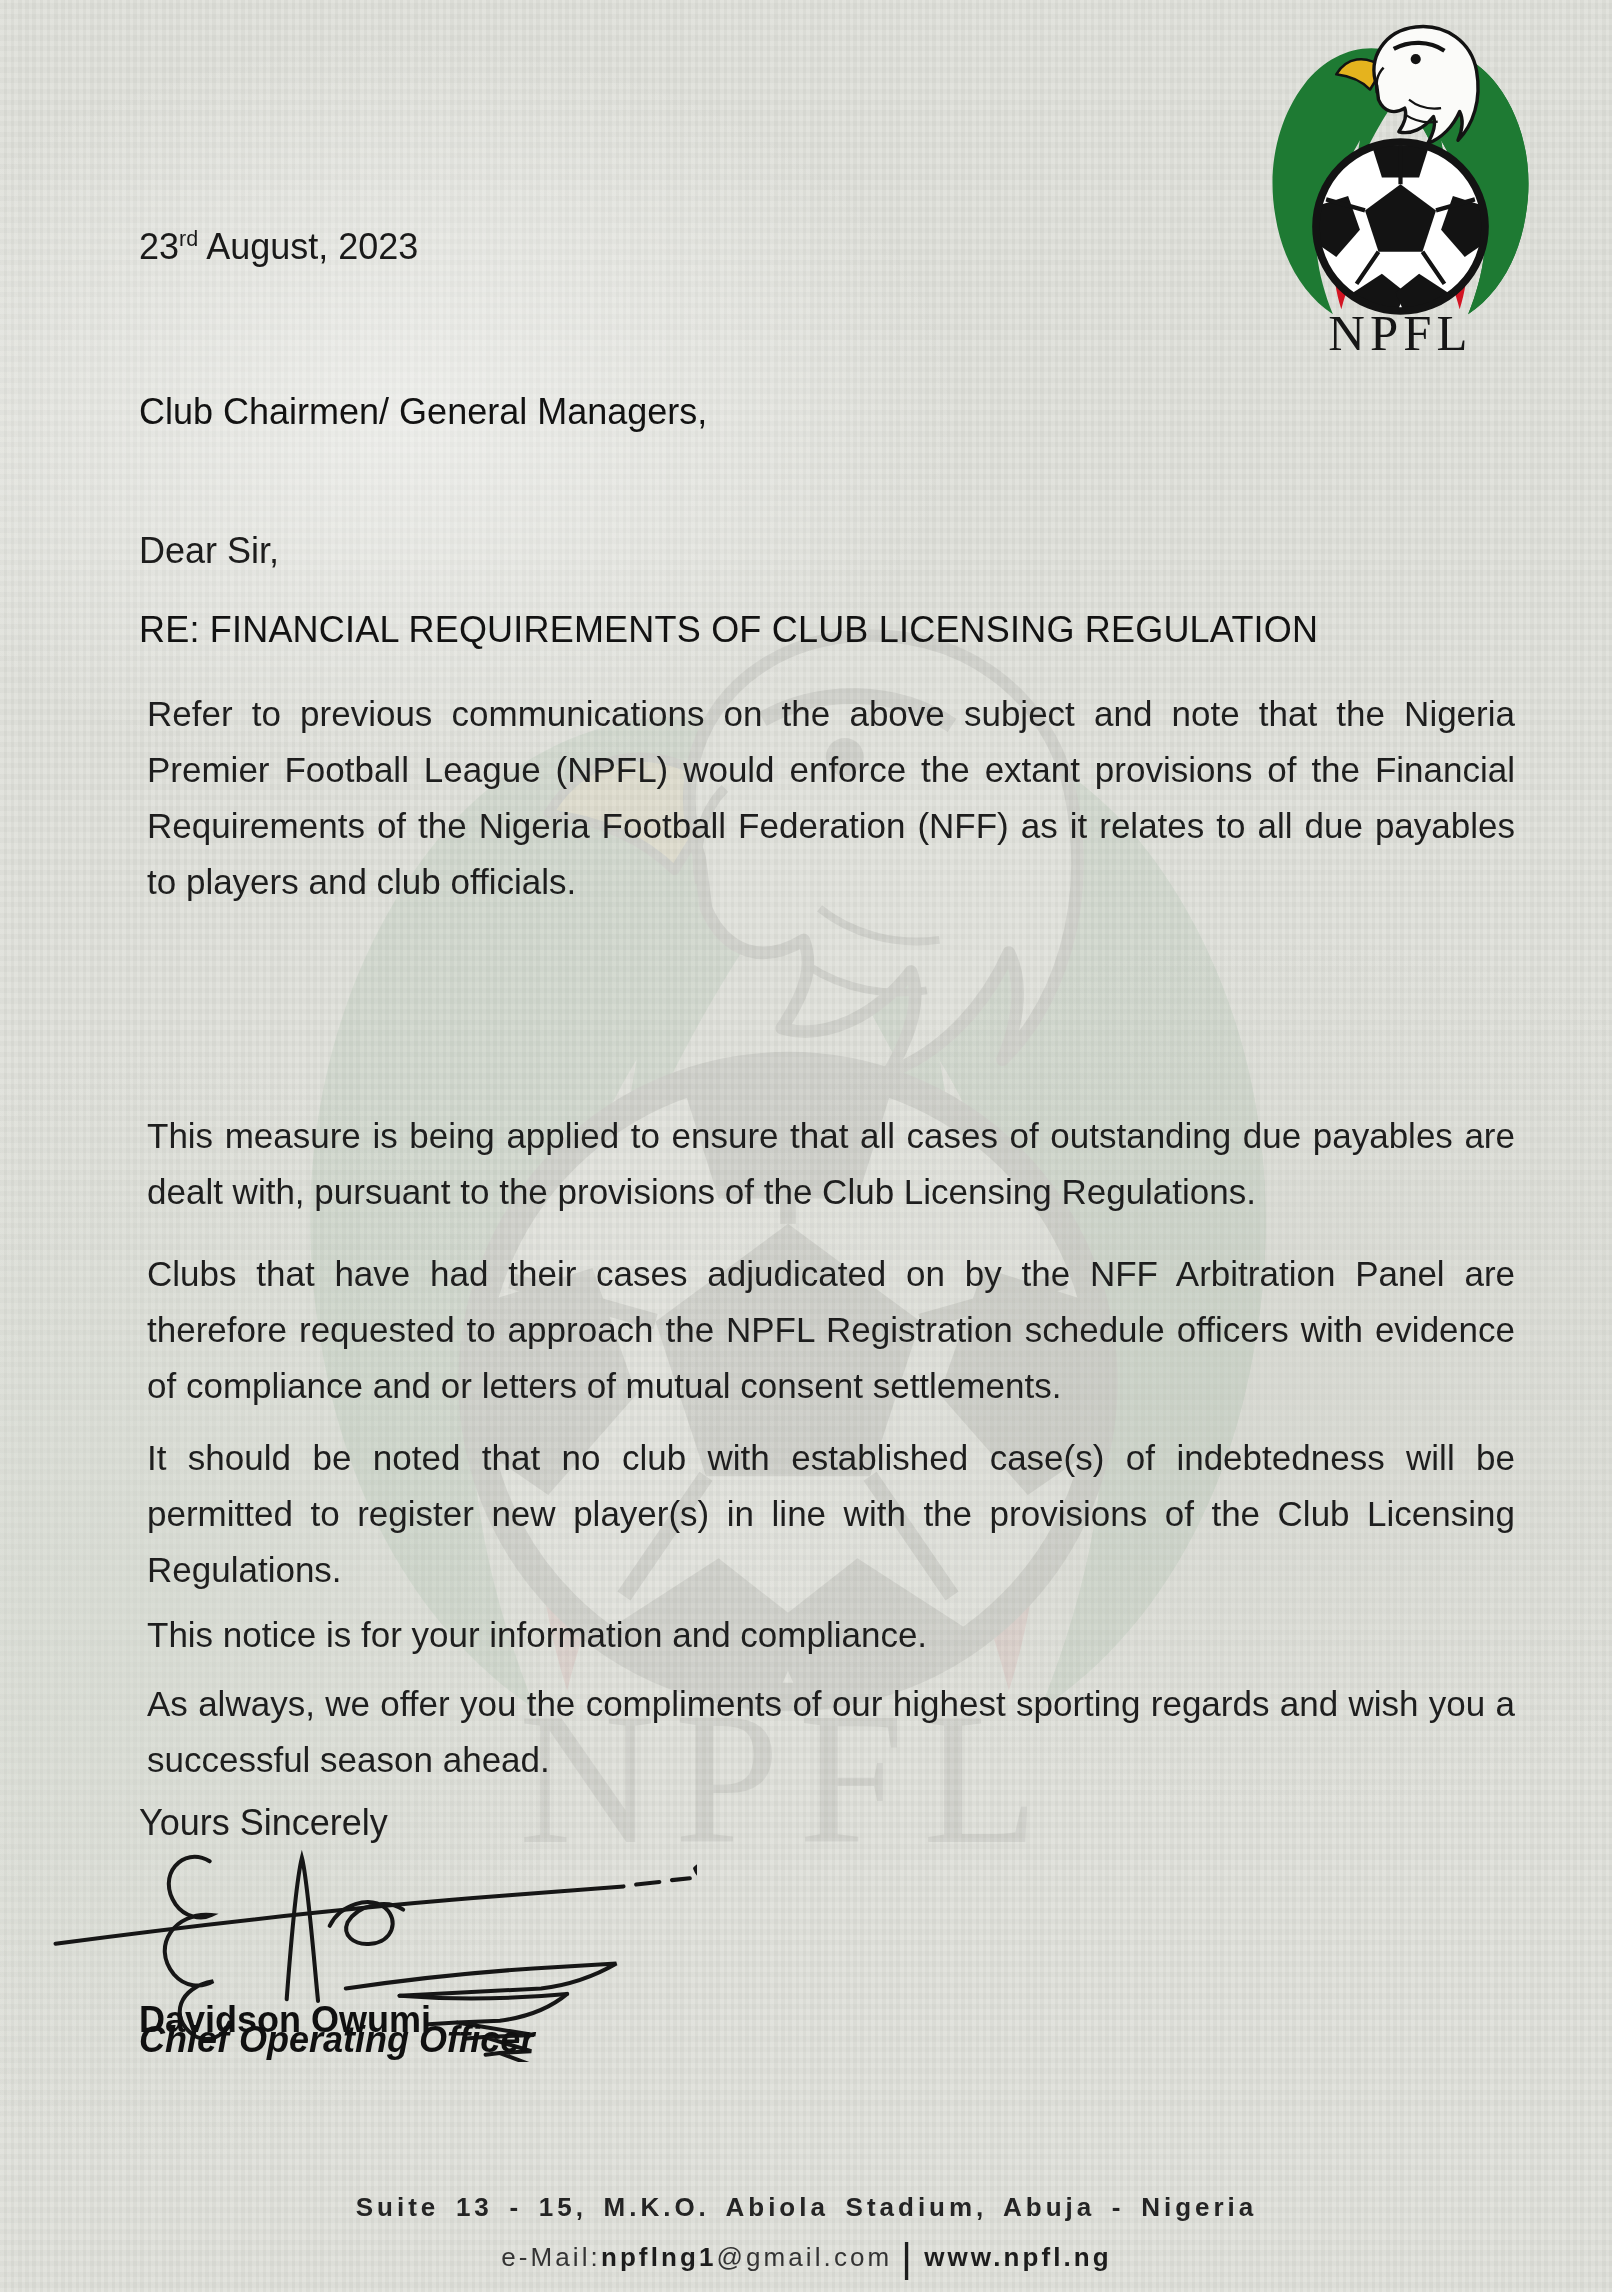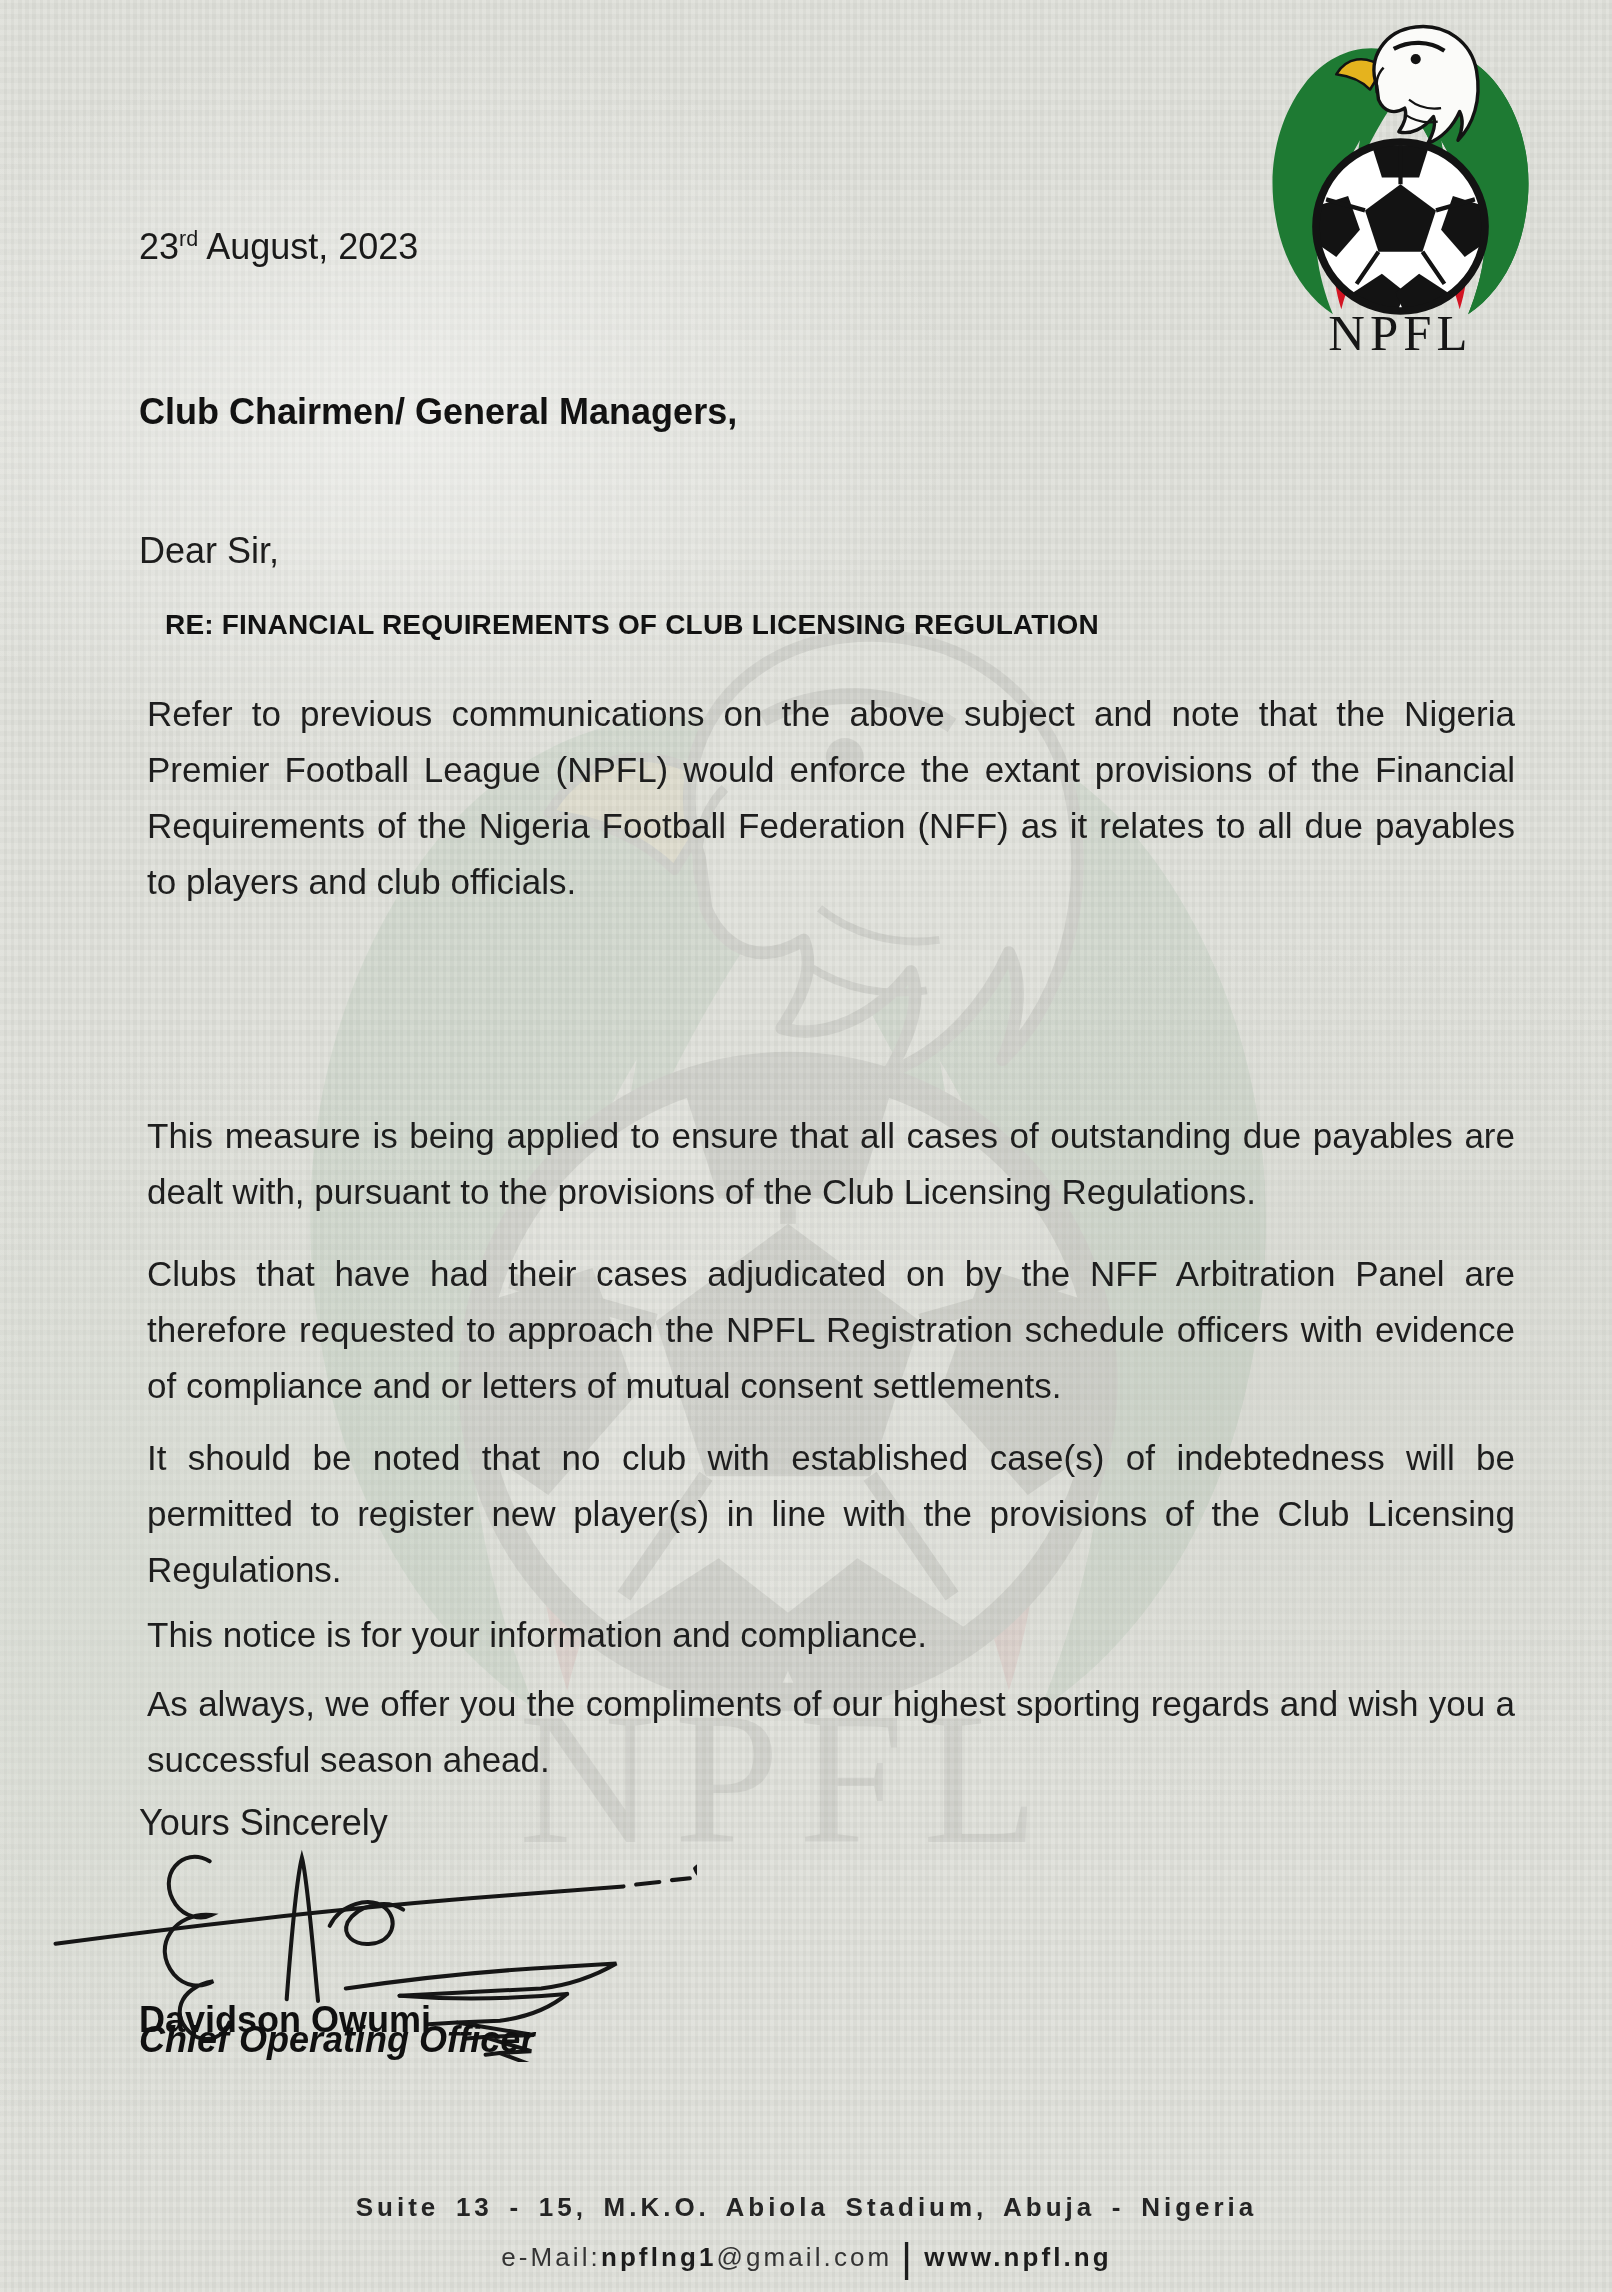--- a/index.html
+++ b/index.html
@@ -12,27 +12,27 @@
       repeating-linear-gradient(90deg, rgba(255,255,255,.05) 0 3.6px, rgba(90,95,88,.04) 3.6px 7.2px),
       repeating-linear-gradient(0deg, rgba(255,255,255,.03) 0 5.4px, rgba(90,95,88,.03) 5.4px 10.7px),
       #dfe0da;
     overflow:hidden;
     font-family:"Liberation Sans", sans-serif;
     color:#1d1d1d;
   }
   .abs { position:absolute; }
   .para { position:absolute; left:139px; width:1368px; text-align:justify; margin:8px;
           font-size:35px; line-height:56px; color:#1e1e1e; }
-  .bold { font-weight:bold; color:#121212; }
+  .bold { font-weight:normal; color:#121212; }
   .date-line { left:139px; top:226px; font-size:36px; color:#1a1a1a; }
   .date-line sup { font-size:21.5px; vertical-align:super; line-height:0; }
   .recipient1 { left:139px; top:391px; font-size:36px; }
   .recipient2 { left:139px; top:459px; font-size:36px; }
   .salutation { left:139px; top:530px; font-size:36px; }
-  .subject    { left:139px; top:609px; font-size:28px; letter-spacing:0.2px;margin-left:26px; }
+  .subject    { left:139px; top:609px; font-size:36px; letter-spacing:0.2px; }
   .closing    { left:139px; top:1802px; font-size:36px; }
   .signer-name  { left:139px; top:1967px; font-size:36px; font-weight:bold; color:#101010;margin-top:32px; }
   .signer-title { left:139px; top:2019px; font-size:36px; font-weight:bold; font-style:italic; color:#101010; }
   .header-logo { left:1243px; top:5.4px; width:315px; height:355px; }
   .logo-wm { left:206px; top:555px; width:1164px; height:1325px; opacity:.065; filter:saturate(.8); }
   .signature { left:43px; top:1838px; width:654px; height:224px; }
   .footer { position:absolute; left:0; right:0; bottom:19.7px; text-align:center; color:#242424; }
   .footer-address { font-size:26px; font-weight:bold; letter-spacing:4px; word-spacing:5.4px; }
   .footer-contact { margin-top:19px; font-size:26px; letter-spacing:3.1px; font-weight:500; color:#333; }
   .footer-contact .b { font-weight:bold; color:#1c1c1c; }

